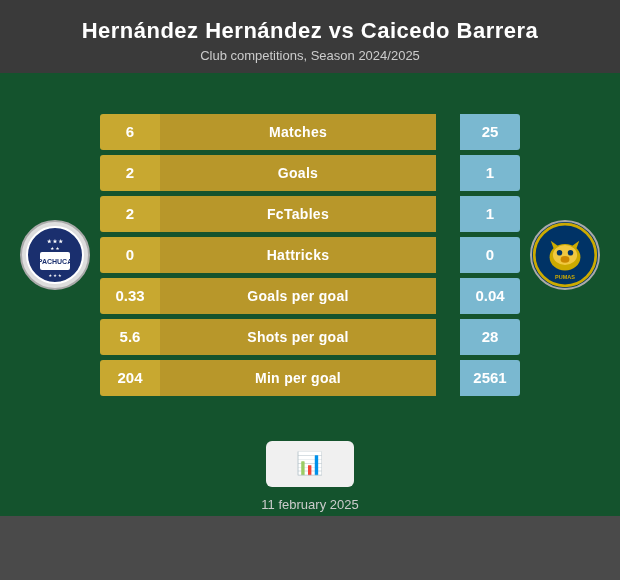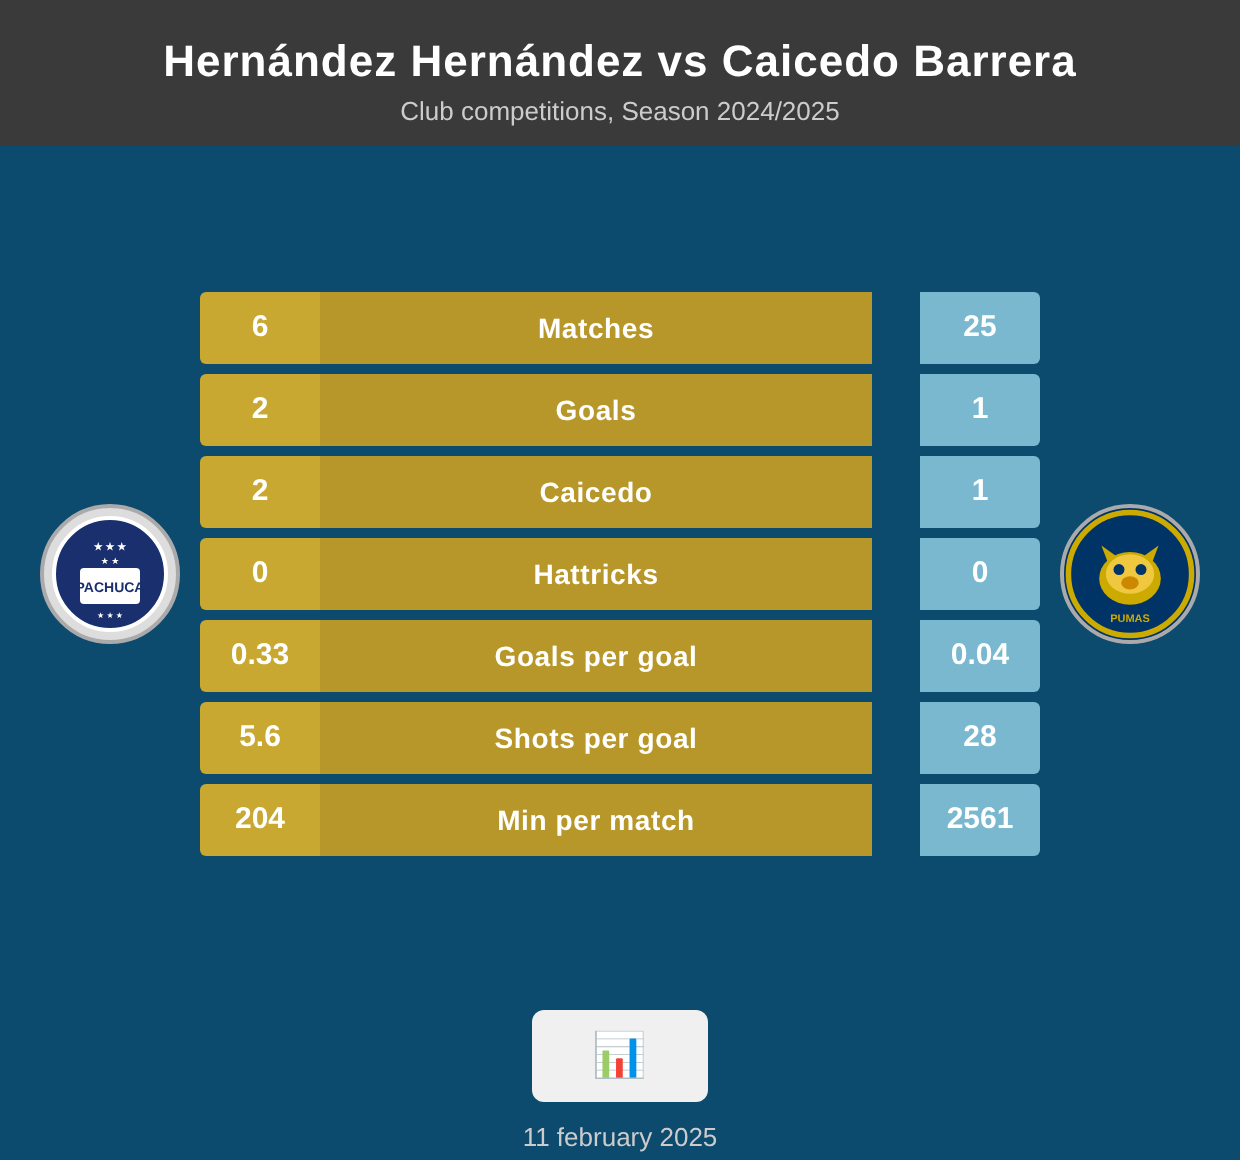--- a/index.html
+++ b/index.html
@@ -5,22 +5,22 @@
     * { box-sizing: border-box; margin: 0; padding: 0; }
     body {
       width: 620px;
       height: 580px;
       background: #4a4a4a;
       font-family: Arial, sans-serif;
       overflow: hidden;
     }
     .container {
       width: 620px;
-      height: 580px;
-      background: #0c4a6e;
+      height: 516px;
+      background: #14532d;
       display: flex;
       flex-direction: column;
       align-items: center;
     }
     .header {
       width: 100%;
       background: #3a3a3a;
       padding: 18px 10px 10px;
       text-align: center;
     }
@@ -170,41 +170,41 @@
           <div class="stat-center">Matches</div>
           <div class="stat-right">25</div>
         </div>
         <div class="stat-row">
           <div class="stat-left">2</div>
           <div class="stat-center">Goals</div>
           <div class="stat-right">1</div>
         </div>
         <div class="stat-row">
           <div class="stat-left">2</div>
-          <div class="stat-center">Caicedo</div>
+          <div class="stat-center">FcTables</div>
           <div class="stat-right">1</div>
         </div>
         <div class="stat-row">
           <div class="stat-left">0</div>
           <div class="stat-center">Hattricks</div>
           <div class="stat-right">0</div>
         </div>
         <div class="stat-row">
           <div class="stat-left">0.33</div>
           <div class="stat-center">Goals per goal</div>
           <div class="stat-right">0.04</div>
         </div>
         <div class="stat-row">
           <div class="stat-left">5.6</div>
           <div class="stat-center">Shots per goal</div>
           <div class="stat-right">28</div>
         </div>
         <div class="stat-row">
           <div class="stat-left">204</div>
-          <div class="stat-center">Min per match</div>
+          <div class="stat-center">Min per goal</div>
           <div class="stat-right">2561</div>
         </div>
       </div>
 
     <div class="logo-right">
       <div class="logo-circle" style="background:#003366;">
         <svg class="pumas-svg" viewBox="0 0 60 60" xmlns="http://www.w3.org/2000/svg">
           <circle cx="30" cy="30" r="28" fill="#003366" stroke="#ccaa00" stroke-width="2.5"></circle>
 
           <ellipse cx="30" cy="32" rx="14" ry="12" fill="#ccaa00"></ellipse>

